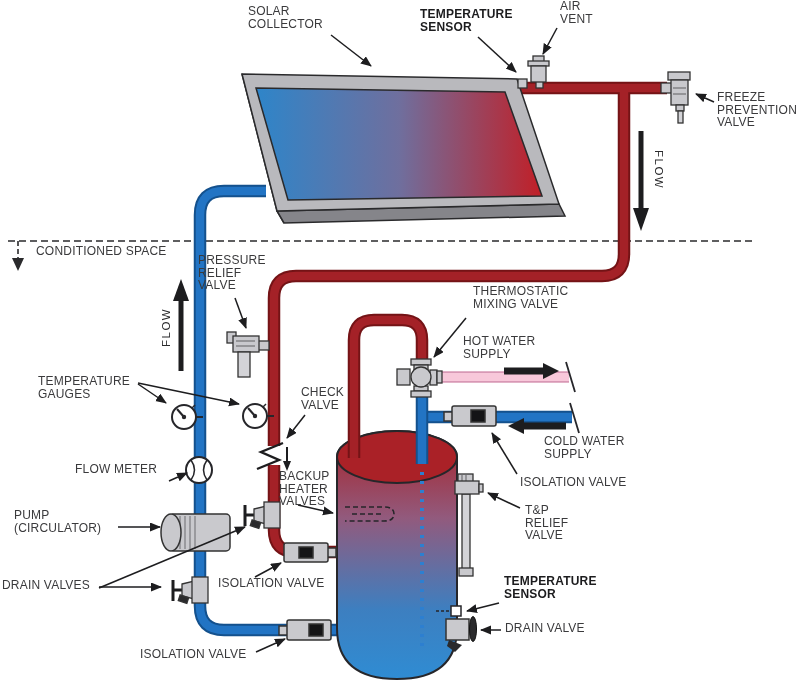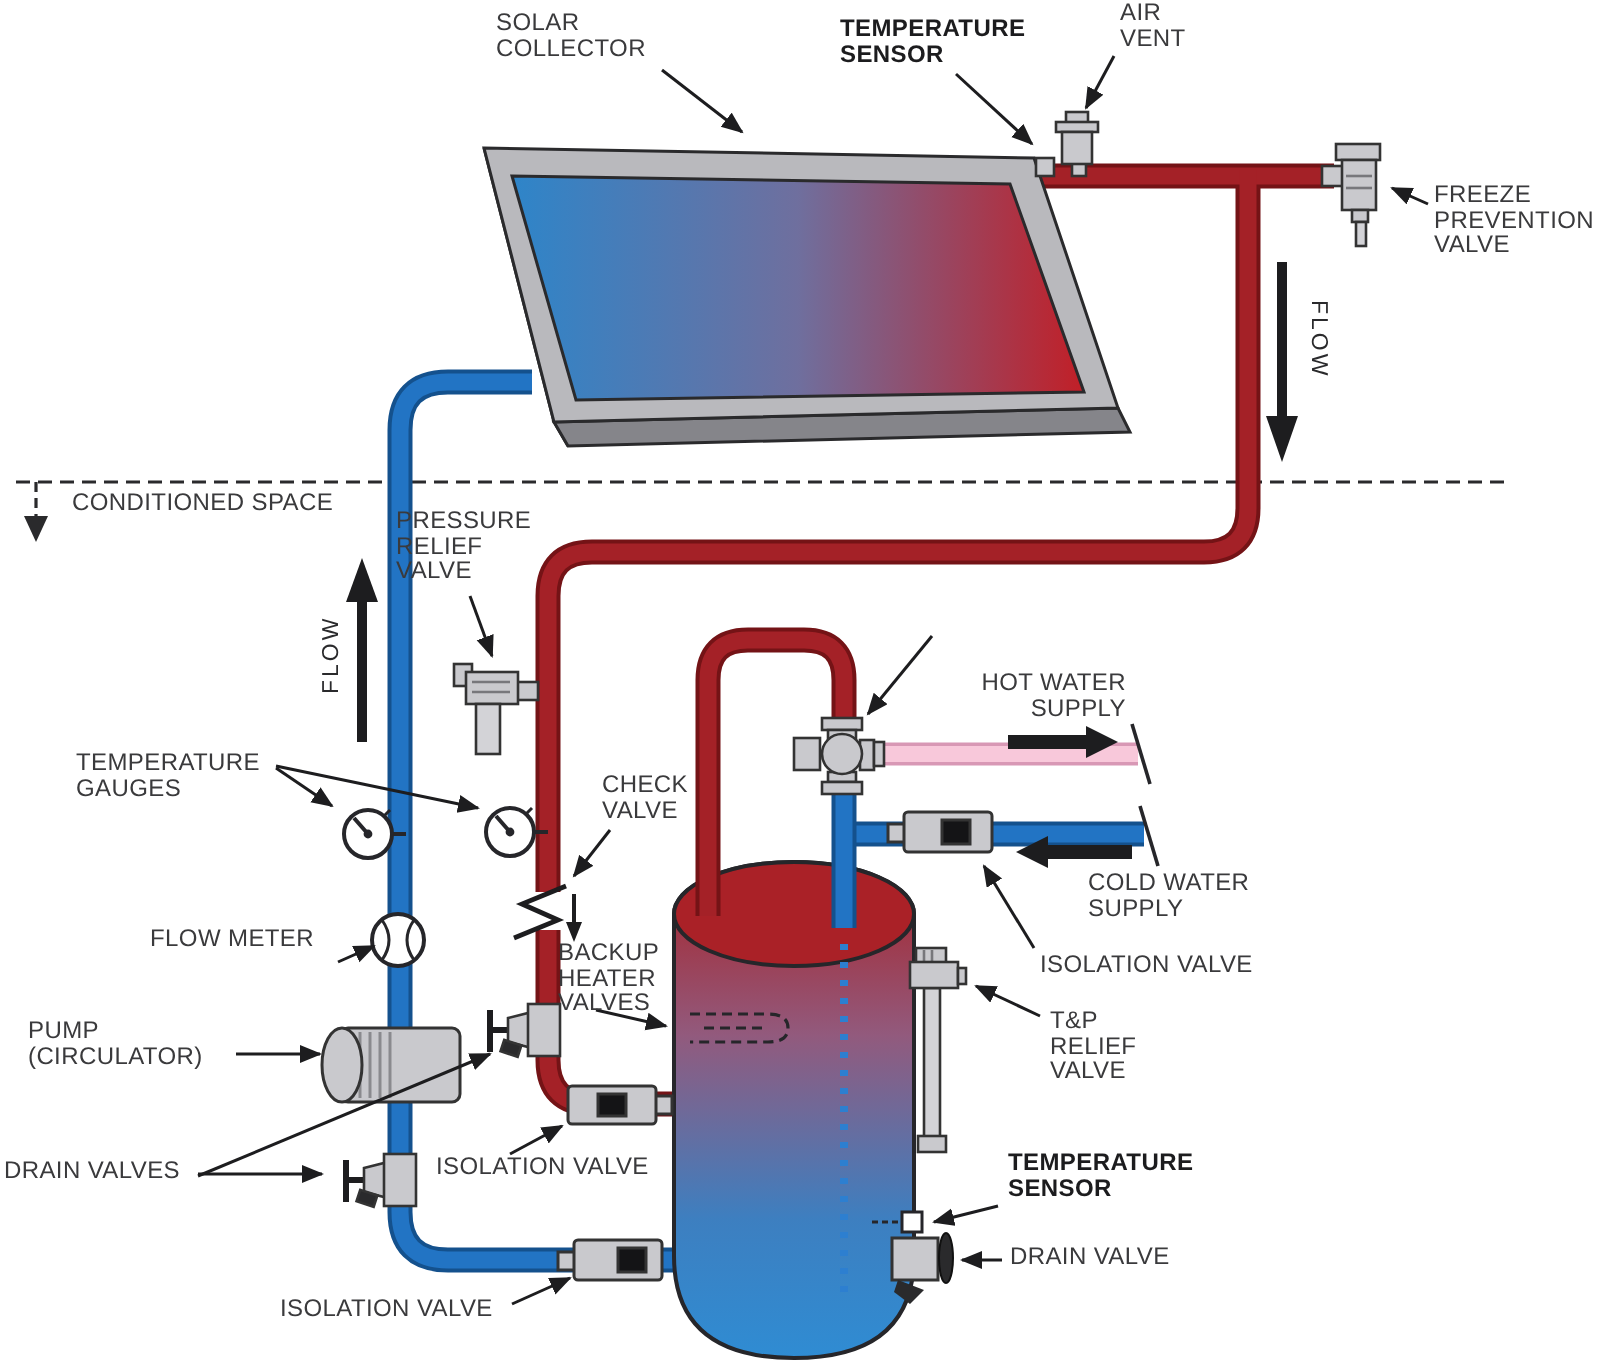--- a/index.html
+++ b/index.html
@@ -2,21 +2,21 @@
 <html><head>
 <meta charset="utf-8">
 <style>
   html,body{margin:0;padding:0;background:#fff;}
   #stage{position:relative;width:800px;height:684px;background:#ffffff;overflow:hidden;
          font-family:"Liberation Sans",sans-serif;}
   svg{position:absolute;left:0;top:0;}
   .lbl{position:absolute;color:#3a3a3c;font-size:12px;line-height:12.5px;
        letter-spacing:.2px;white-space:nowrap;}
   .lbl.b{font-weight:700;color:#1c1c1e;}
-  .lbl.r{text-align:right;}
+  .lbl.r{}
   .flow-label{position:absolute;color:#2a2a2c;font-size:11.5px;letter-spacing:1.5px;
               transform-origin:0 0;white-space:nowrap;}
   #flow-up{left:160px;top:347px;transform:rotate(-90deg);}
   #flow-down{left:665px;top:150px;transform:rotate(90deg);}
 </style>
 </head>
 <body>
 
 <div id="stage">
 
@@ -286,20 +286,24 @@
 </div>
 <div class="flow-label" id="flow-up"><span>FLOW</span></div>
 <div class="lbl" style="left:38px;top:375px">
   <span>TEMPERATURE</span><br>
   <span>GAUGES</span>
 </div>
 <div class="lbl" style="left:301px;top:386px">
   <span>CHECK</span><br>
   <span>VALVE</span>
 </div>
+<div class="lbl" style="left:473px;top:285px">
+  <span>THERMOSTATIC</span><br>
+  <span>MIXING VALVE</span>
+</div>
 <div class="lbl r" style="left:463px;top:335px;width:100px">
   <span>HOT WATER</span><br>
   <span>SUPPLY</span>
 </div>
 <div class="lbl" style="left:544px;top:435px">
   <span>COLD WATER</span><br>
   <span>SUPPLY</span>
 </div>
 <div class="lbl" style="left:520px;top:476px">
   <span>ISOLATION VALVE</span>

